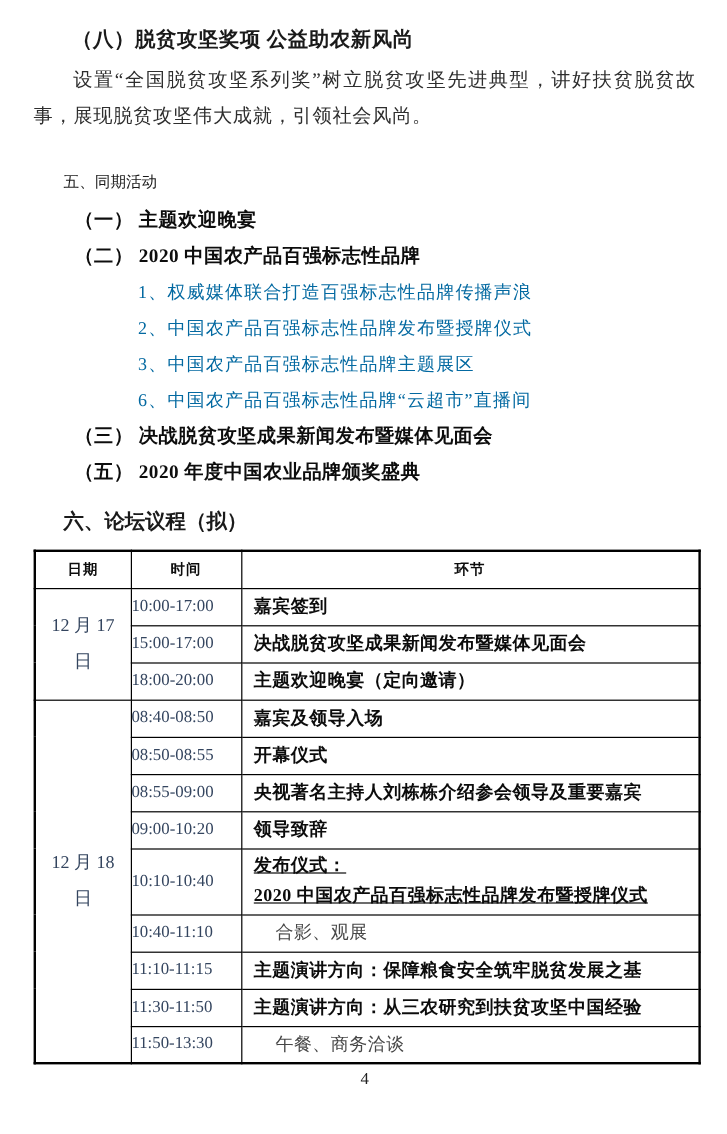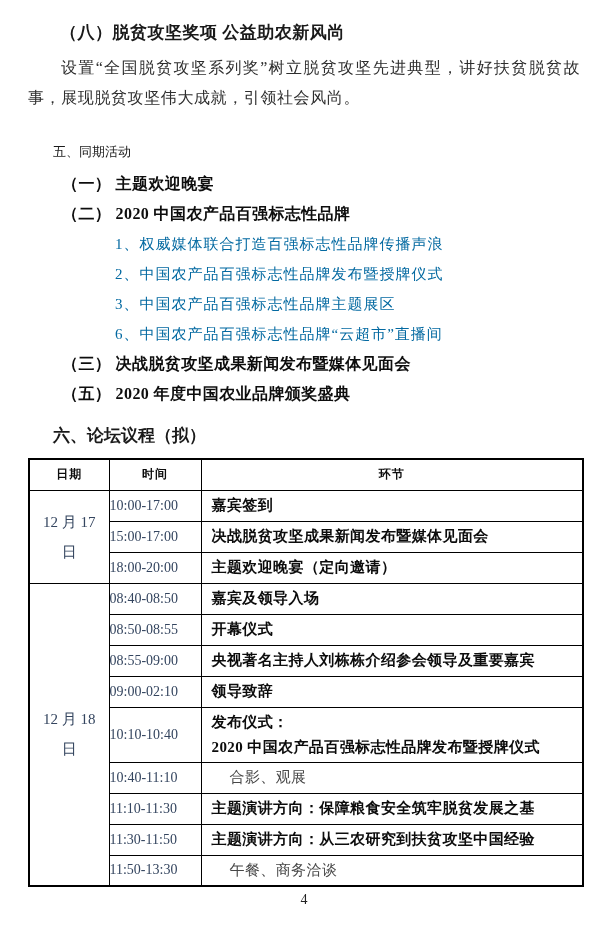--- a/index.html
+++ b/index.html
@@ -23,21 +23,21 @@
   .agenda th,.agenda td{border:1px solid #000;box-sizing:border-box;padding:0;}
   .agenda th{height:30px;font-size:12px;font-weight:700;letter-spacing:1px;
              text-align:center;color:#0d0d0d;}
   .agenda tr{height:31px;}
   .agenda tr.tall{height:54px;}
   td.date{text-align:center;font-size:15px;color:#34455f;line-height:30px;
           padding:0 9px;vertical-align:middle;}
   td.time{text-align:left;font-size:14px;color:#34455f;vertical-align:middle;}
   td.act{padding:2px 10px;font-size:15px;font-weight:700;color:#0c0c0c;
          letter-spacing:.4px;vertical-align:middle;white-space:pre-line;}
-  tr.tall td.act{line-height:25px;}
+  tr.tall td.act{line-height:25px;text-decoration:underline;}
   td.act.reg{font-weight:400;color:#474747;padding-left:28px;}
   .pageno{text-align:center;font-size:14px;margin-top:5px;color:#222;}
 </style>
 </head>
 <body>
 
 <div class="page">
 
   <div class="h8">（八）脱贫攻坚奖项 公益助农新风尚</div>
   <div class="para">设置“全国脱贫攻坚系列奖”树立脱贫攻坚先进典型，讲好扶贫脱贫故事，展现脱贫攻坚伟大成就，引领社会风尚。</div>
@@ -88,34 +88,34 @@
     </tr>
     <tr>
       <td class="time">08:50-08:55</td>
       <td class="act">开幕仪式</td>
     </tr>
     <tr>
       <td class="time">08:55-09:00</td>
       <td class="act">央视著名主持人刘栋栋介绍参会领导及重要嘉宾</td>
     </tr>
     <tr>
-      <td class="time">09:00-02:10</td>
+      <td class="time">09:00-10:20</td>
       <td class="act">领导致辞</td>
     </tr>
     <tr class="tall">
       <td class="time">10:10-10:40</td>
       <td class="act">发布仪式：
 2020 中国农产品百强标志性品牌发布暨授牌仪式</td>
     </tr>
     <tr>
       <td class="time">10:40-11:10</td>
       <td class="act reg">合影、观展</td>
     </tr>
     <tr>
-      <td class="time">11:10-11:30</td>
+      <td class="time">11:10-11:15</td>
       <td class="act">主题演讲方向：保障粮食安全筑牢脱贫发展之基</td>
     </tr>
     <tr>
       <td class="time">11:30-11:50</td>
       <td class="act">主题演讲方向：从三农研究到扶贫攻坚中国经验</td>
     </tr>
     <tr>
       <td class="time">11:50-13:30</td>
       <td class="act reg">午餐、商务洽谈</td>
     </tr>

